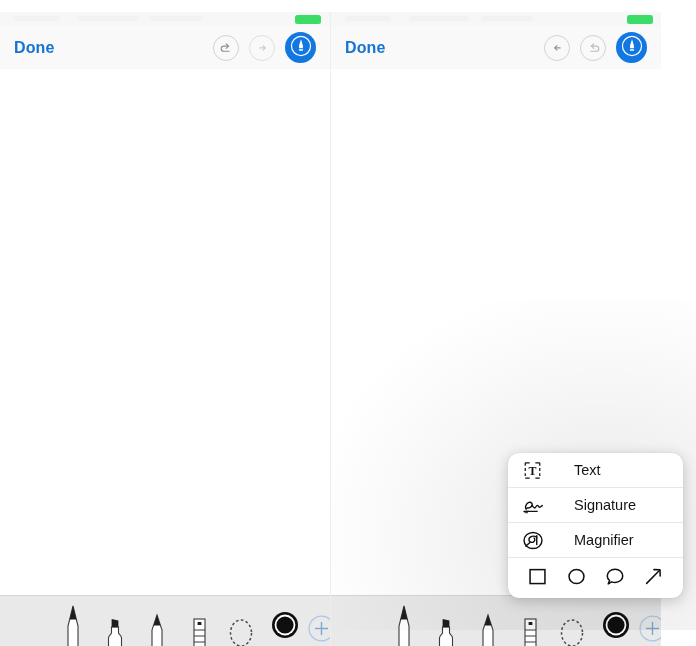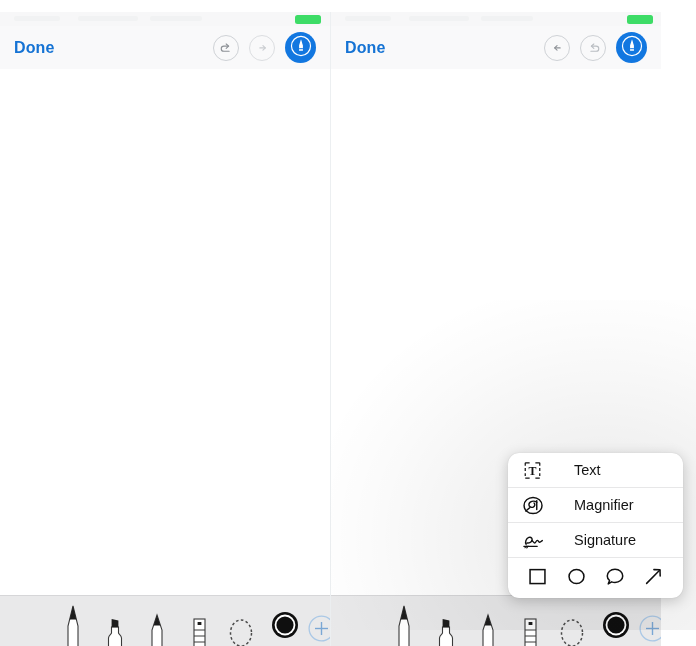--- a/index.html
+++ b/index.html
@@ -375,42 +375,42 @@
           <path d="M18.6 3 L18.6 19" stroke="#111" stroke-width="1.3" stroke-dasharray="3 2.4" fill="none"></path>
           <path d="M3.4 3 L8 3 M14 3 L18.6 3 M3.4 19 L8 19 M14 19 L18.6 19" stroke="#111" stroke-width="1.3" fill="none"></path>
           <text x="11" y="15.6" font-family="'Liberation Serif',serif" font-size="12.5" font-weight="bold" text-anchor="middle" fill="#111">T</text>
         </svg>
       </span>
       <span class="lbl">Text</span>
     </div>
 
     <div class="popup-row">
       <span class="icon">
+        <svg width="24" height="20" viewBox="0 0 26 20">
+          <path d="M4.5 14.6 C3 12.4 4.4 8.2 7.4 7.2 C10 6.3 11.6 8.4 10.8 10.6 C10 12.8 7.2 13.6 5.6 13.2" fill="none" stroke="#111" stroke-width="1.5" stroke-linecap="round"></path>
+          <path d="M10.6 10.4 C12 11.6 12.8 13.2 13.8 13.2 C15 13.2 15.2 10.4 16.6 10.4 C17.8 10.4 18 12.4 19.2 12.4 C20.4 12.4 21 11.2 22 10.6" fill="none" stroke="#111" stroke-width="1.5" stroke-linecap="round"></path>
+          <path d="M2 16.8 L16.5 16.8" fill="none" stroke="#111" stroke-width="1.4" stroke-linecap="round"></path>
+          <path d="M3.2 18.4 L4.8 16.6 M5.2 18.6 L6.6 16.6" stroke="#111" stroke-width="1.2" stroke-linecap="round"></path>
+        </svg>
+      </span>
+      <span class="lbl">Signature</span>
+    </div>
+
+    <div class="popup-row">
+      <span class="icon">
         <svg width="23" height="21" viewBox="0 0 24 22">
           <ellipse cx="11.5" cy="11" rx="9.4" ry="8.4" fill="none" stroke="#111" stroke-width="1.5"></ellipse>
           <path d="M15.4 6 L15.4 15.2" fill="none" stroke="#111" stroke-width="1.5" stroke-linecap="round"></path>
           <path d="M15.4 7.6 C12.4 5.4 7.6 6.6 7.2 9.8 C6.9 12.4 9.8 13.6 11.8 12.6 C13.4 11.8 14 9.6 12.6 8.4" fill="none" stroke="#111" stroke-width="1.5" stroke-linecap="round"></path>
           <path d="M4 16.8 L8 13.4" fill="none" stroke="#111" stroke-width="1.6" stroke-linecap="round"></path>
         </svg>
       </span>
       <span class="lbl">Magnifier</span>
     </div>
 
-    <div class="popup-row">
-      <span class="icon">
-        <svg width="24" height="20" viewBox="0 0 26 20">
-          <path d="M4.5 14.6 C3 12.4 4.4 8.2 7.4 7.2 C10 6.3 11.6 8.4 10.8 10.6 C10 12.8 7.2 13.6 5.6 13.2" fill="none" stroke="#111" stroke-width="1.5" stroke-linecap="round"></path>
-          <path d="M10.6 10.4 C12 11.6 12.8 13.2 13.8 13.2 C15 13.2 15.2 10.4 16.6 10.4 C17.8 10.4 18 12.4 19.2 12.4 C20.4 12.4 21 11.2 22 10.6" fill="none" stroke="#111" stroke-width="1.5" stroke-linecap="round"></path>
-          <path d="M2 16.8 L16.5 16.8" fill="none" stroke="#111" stroke-width="1.4" stroke-linecap="round"></path>
-          <path d="M3.2 18.4 L4.8 16.6 M5.2 18.6 L6.6 16.6" stroke="#111" stroke-width="1.2" stroke-linecap="round"></path>
-        </svg>
-      </span>
-      <span class="lbl">Signature</span>
-    </div>
-
     <div class="shape-row">
       <div class="shape-btn">
         <span>
           <svg width="21" height="21" viewBox="0 0 22 22">
             <rect x="3.2" y="3.8" width="15.6" height="14.6" fill="none" stroke="#111" stroke-width="1.6"></rect>
           </svg>
         </span>
       </div>
       <div class="shape-btn">
         <span>

